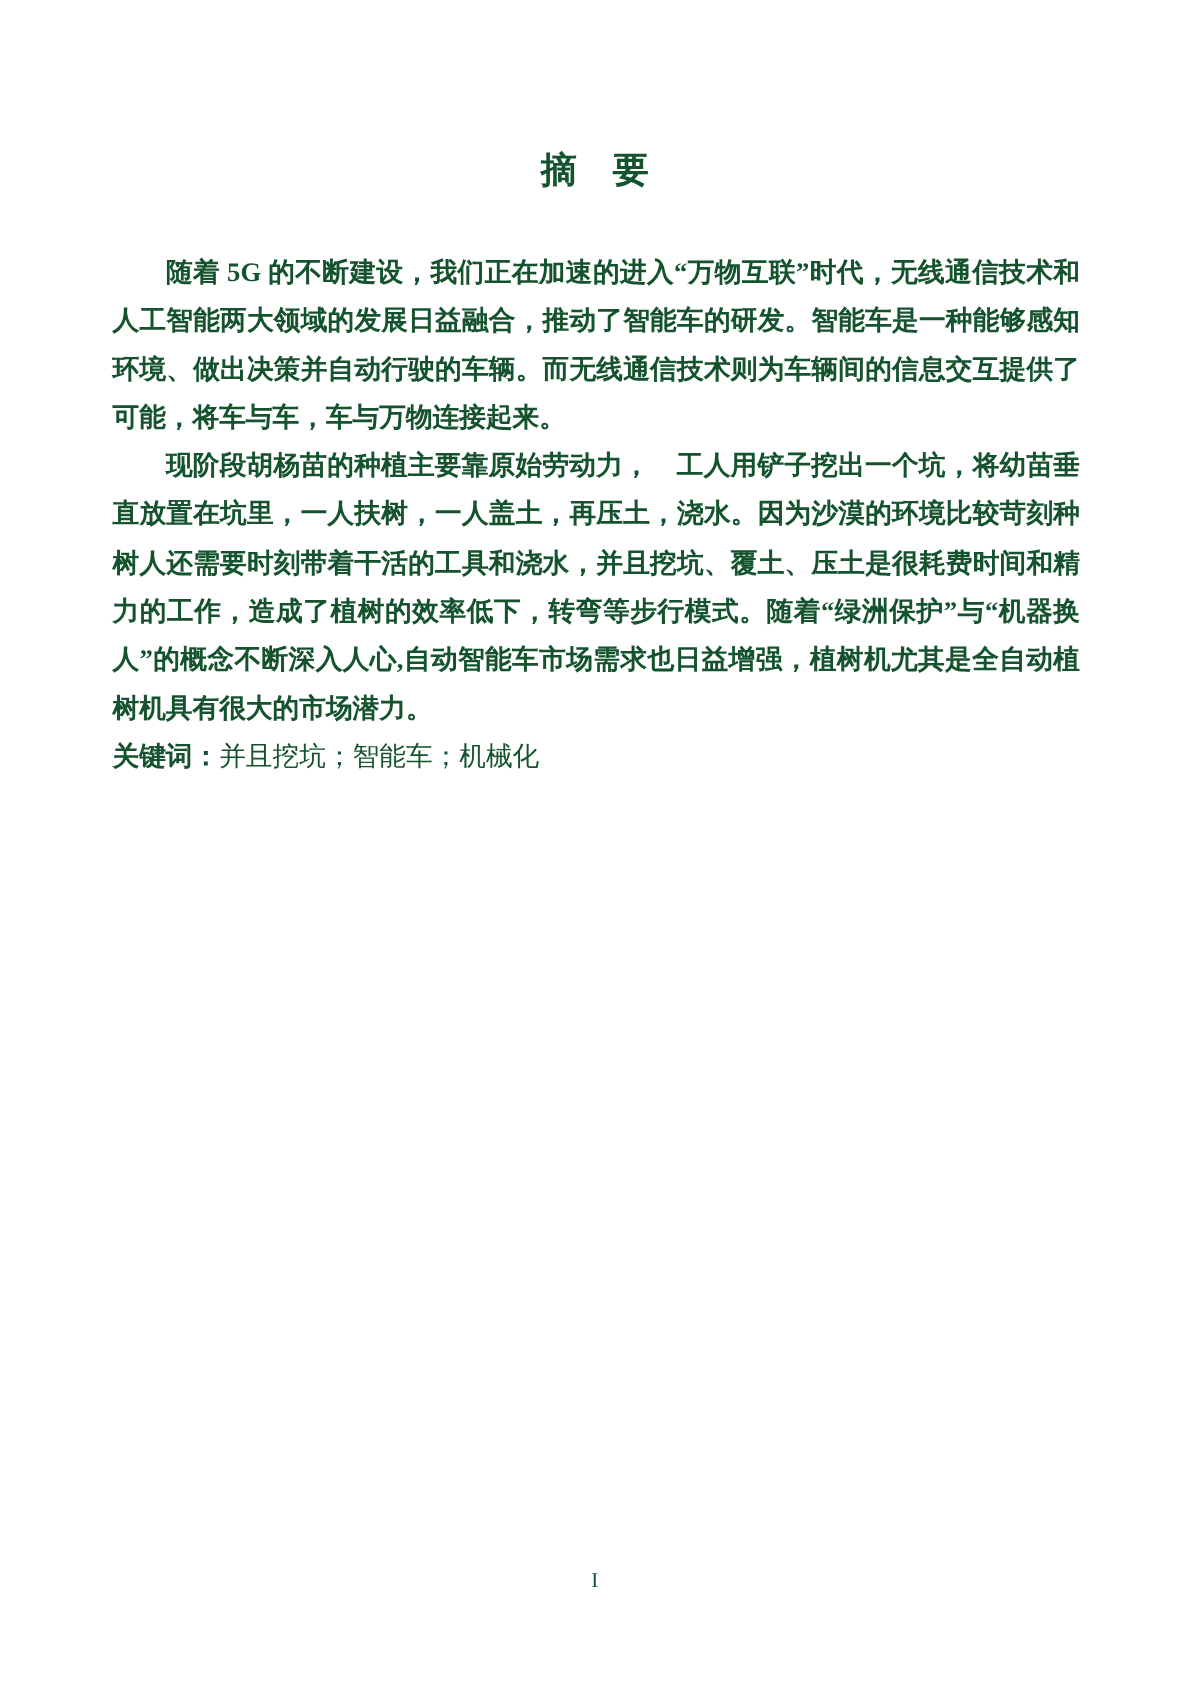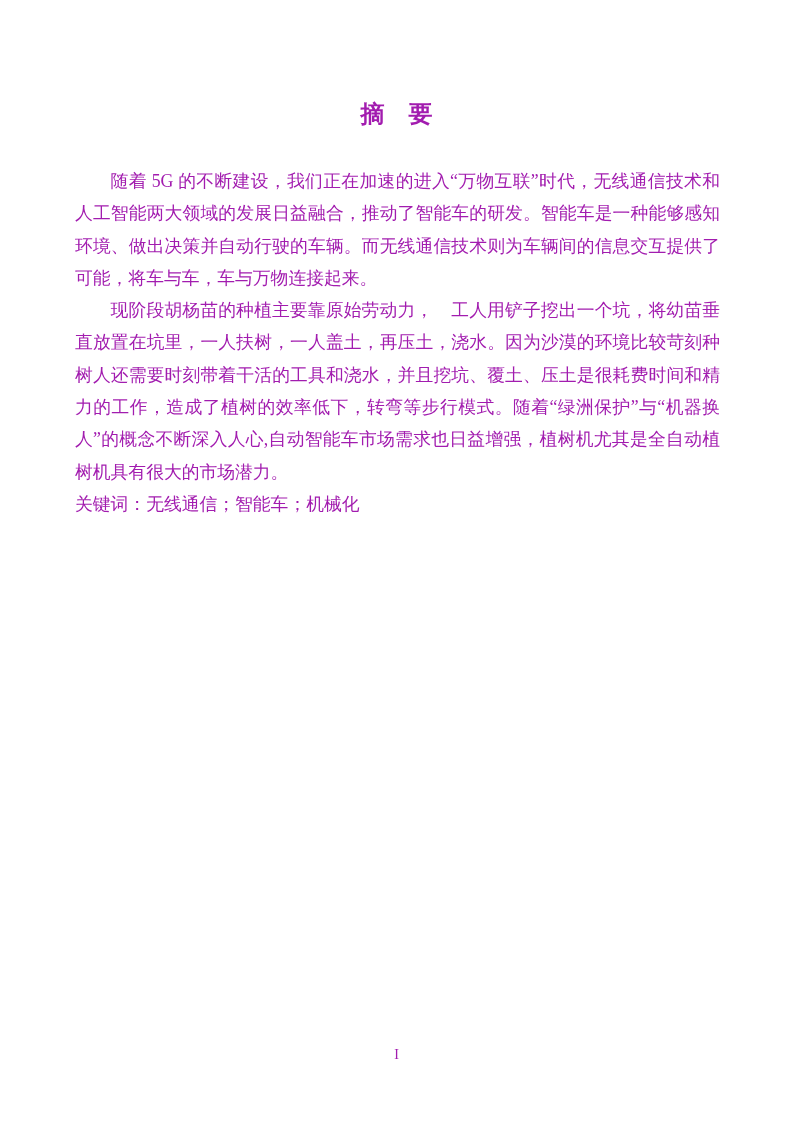--- a/index.html
+++ b/index.html
@@ -5,21 +5,21 @@
   html, body {
     margin: 0;
     padding: 0;
     background: #ffffff;
   }
   .page {
     position: relative;
     width: 793px;
     height: 1122px;
     background: #ffffff;
-    color: #a21caf;
+    color: #14532d;
     font-family: "Liberation Serif", "DejaVu Serif", serif;
     overflow: hidden;
     margin: 0 auto;
   }
   .title {
     margin: 0;
     padding-top: 99px;
     text-align: center;
     font-size: 24px;
     font-weight: bold;
@@ -29,45 +29,46 @@
   .body-text {
     margin: 36px 73px 0 75px;
     font-size: 17.8px;
     line-height: 32.3px;
     text-align: justify;
     text-justify: inter-ideograph;
   }
   .para {
     margin: 0;
     text-indent: 2em;
+    font-weight: bold;
   }
   .keywords {
     margin: 0;
   }
   .kw-label {
-    font-weight: normal;
+    font-weight: bold;
   }
   .footer {
     position: absolute;
     left: 0;
     right: 0;
     bottom: 60px;
     text-align: center;
     font-size: 14px;
     line-height: 14px;
   }
 </style>
 </head>
 <body>
 
 <div class="page">
   <h1 class="title">摘　要</h1>
 
   <div class="body-text">
     <p class="para">随着 5G 的不断建设，我们正在加速的进入“万物互联”时代，无线通信技术和人工智能两大领域的发展日益融合，推动了智能车的研发。智能车是一种能够感知环境、做出决策并自动行驶的车辆。而无线通信技术则为车辆间的信息交互提供了可能，将车与车，车与万物连接起来。</p>
     <p class="para">现阶段胡杨苗的种植主要靠原始劳动力，　工人用铲子挖出一个坑，将幼苗垂直放置在坑里，一人扶树，一人盖土，再压土，浇水。因为沙漠的环境比较苛刻种树人还需要时刻带着干活的工具和浇水，并且挖坑、覆土、压土是很耗费时间和精力的工作，造成了植树的效率低下，转弯等步行模式。随着“绿洲保护”与“机器换人”的概念不断深入人心,自动智能车市场需求也日益增强，植树机尤其是全自动植树机具有很大的市场潜力。</p>
-    <p class="keywords"><span class="kw-label">关键词：</span><span>无线通信；智能车；机械化</span></p>
+    <p class="keywords"><span class="kw-label">关键词：</span><span>并且挖坑；智能车；机械化</span></p>
   </div>
 
   <div class="footer">
     <span>I</span>
   </div>
 </div>
 
 </body></html>

